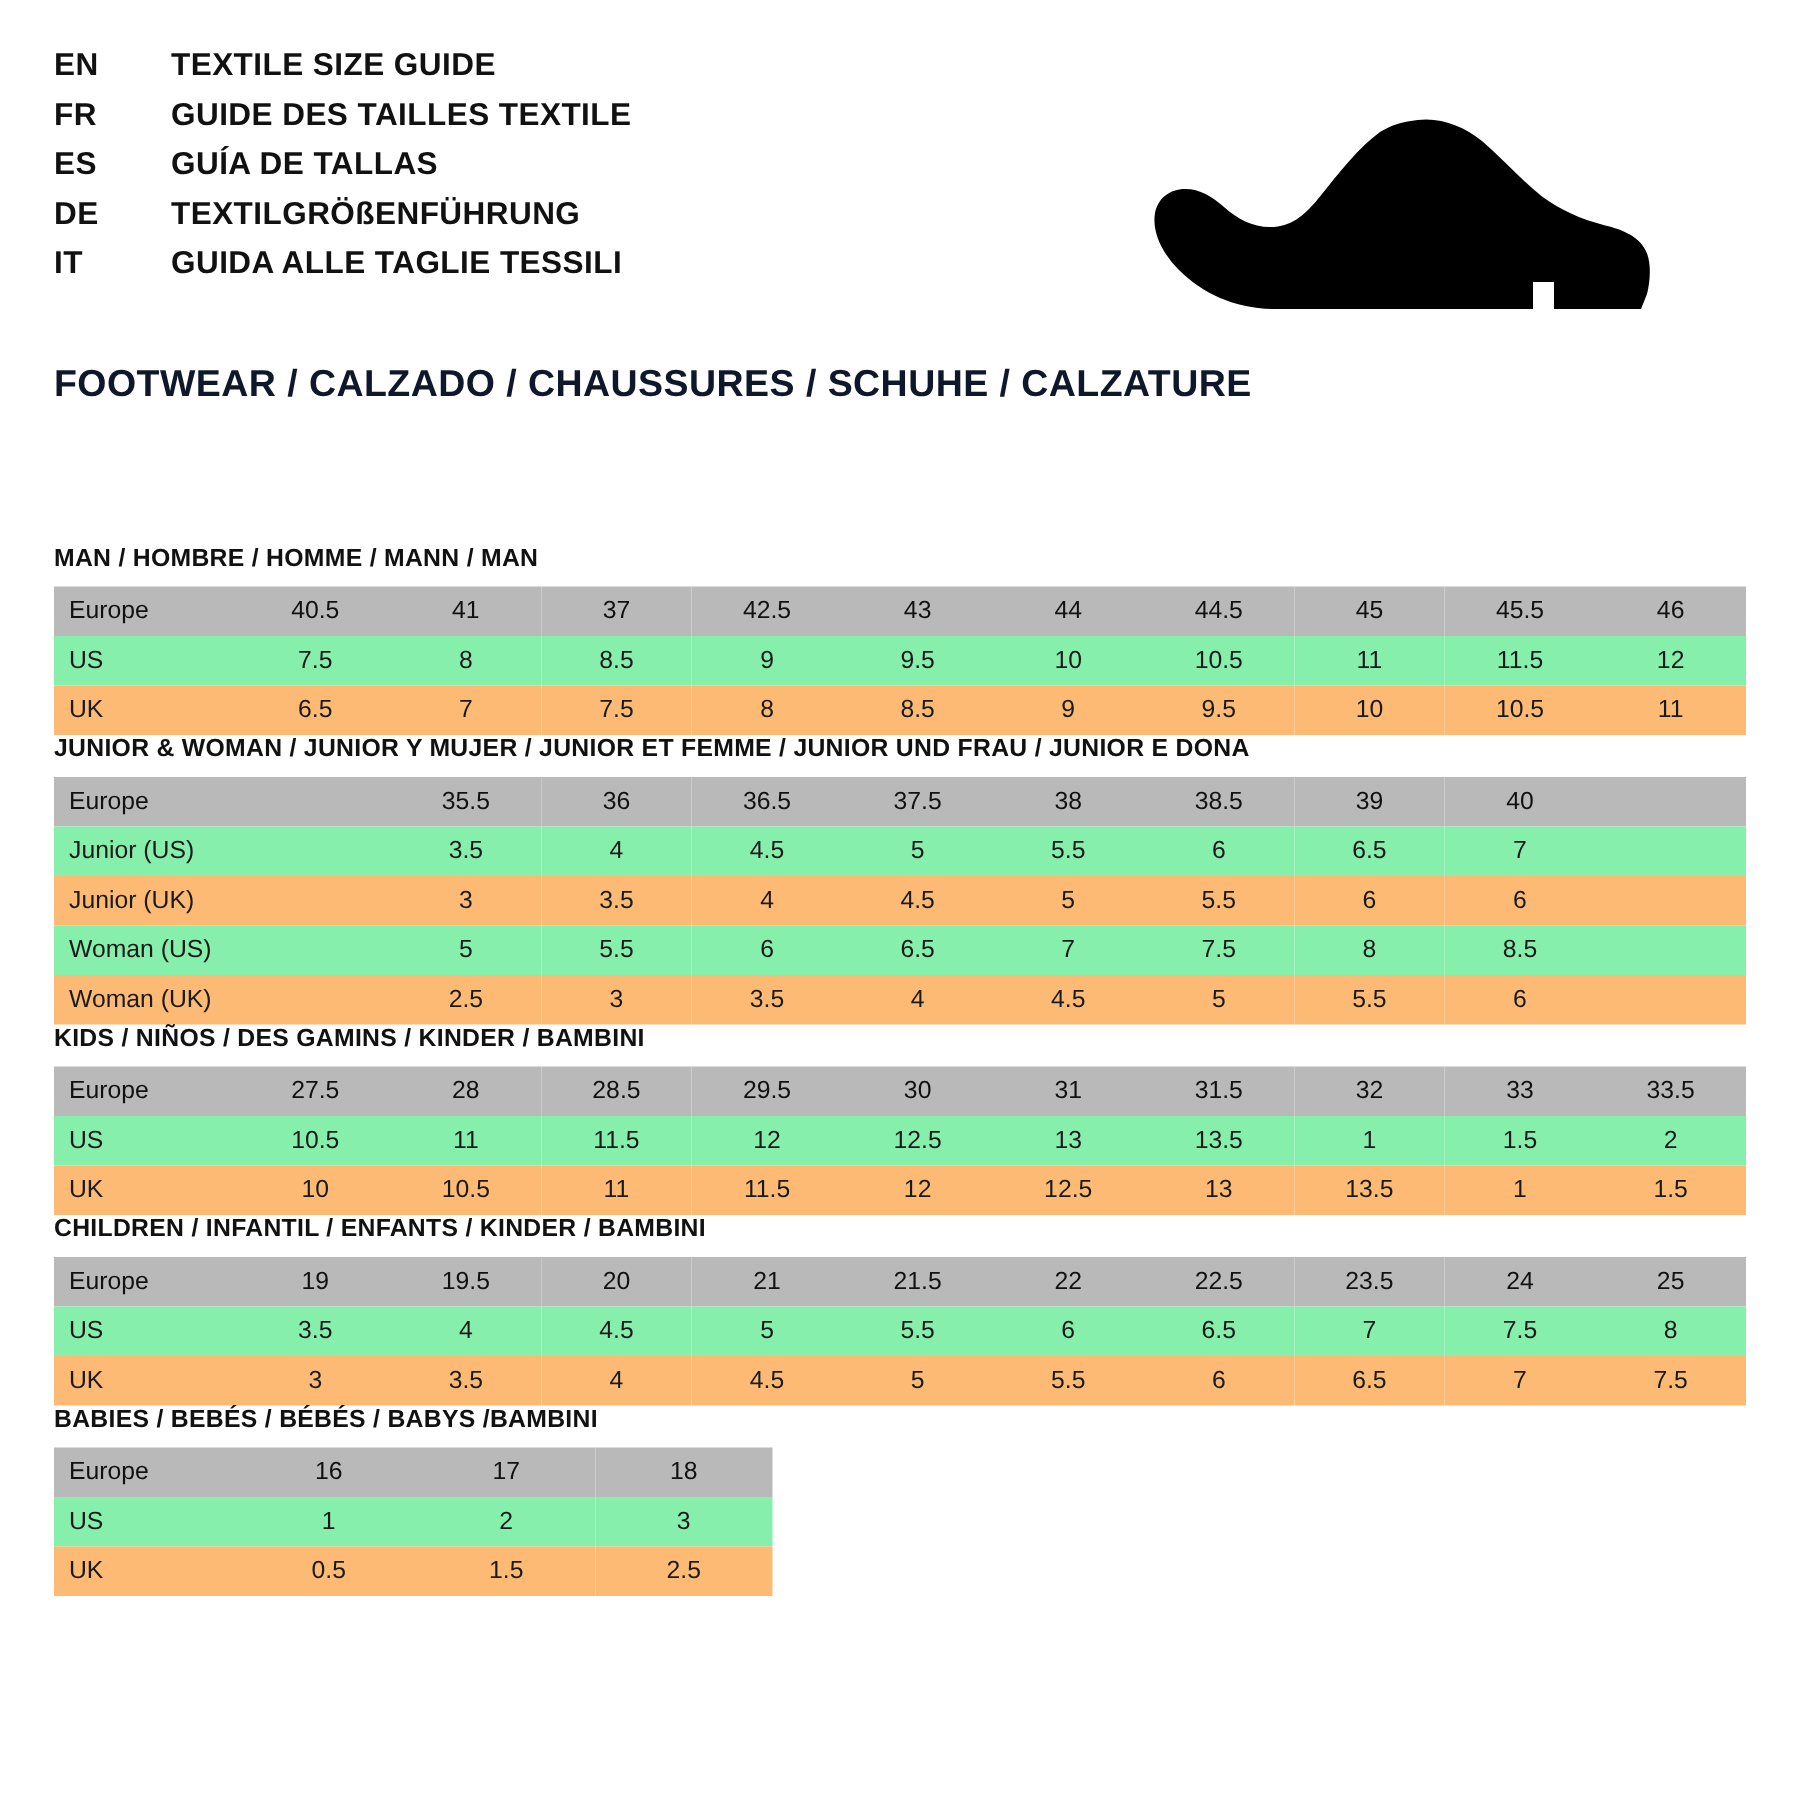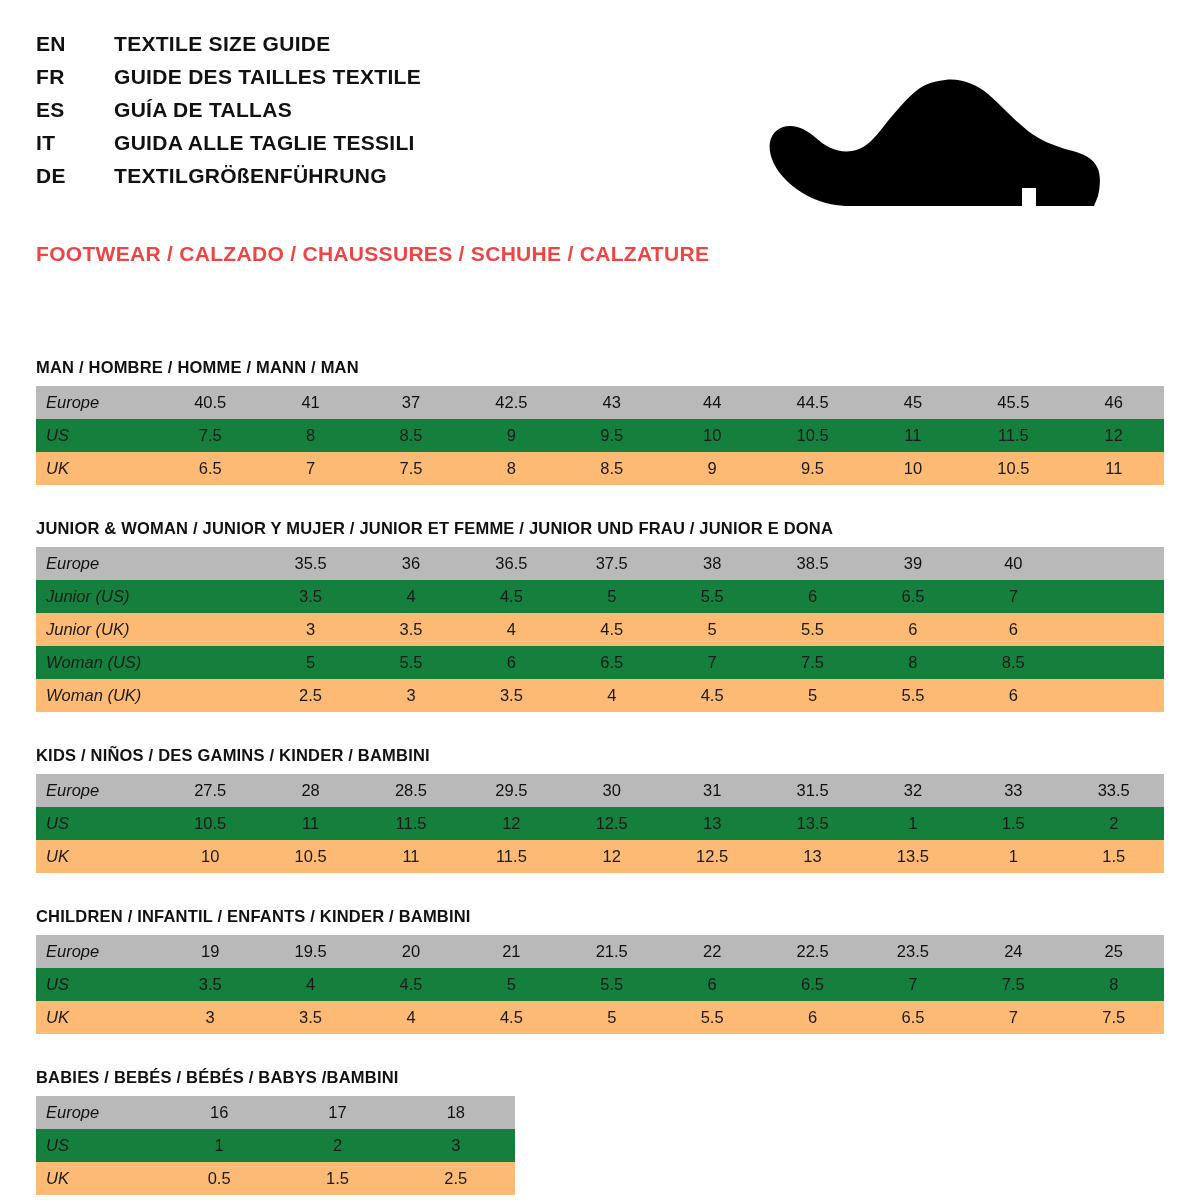--- a/index.html
+++ b/index.html
@@ -50,28 +50,28 @@
   .shoe-wrap {
     width: 360px;
     margin-right: 50px;
     margin-top: 44px;
     display: flex;
     justify-content: center;
   }
 
   .category-title {
     margin-top: 26px;
-    font-size: 21px;
+    font-size: 25px;
     font-weight: bold;
     letter-spacing: 0.3px;
-    color: #ef4444;
+    color: #0f172a;
   }
 
   
-  .section { margin-top: 34px; }
+  .section { }
   .section:first-of-type { margin-top: 92px; }
   .section-heading {
     font-size: 16.5px;
     font-weight: bold;
     color: #111;
     margin-bottom: 9px;
     letter-spacing: 0.2px;
   }
 
   table.size-table {
@@ -86,31 +86,30 @@
     height: 33px;
     padding: 0 6px;
     text-align: center;
     color: #1a1a1a;
     white-space: nowrap;
   }
   table.size-table td.rowlabel {
     text-align: left;
     padding-left: 10px;
     width: 124px;
-    font-style: italic;
   }
   tr.head td {
     background: #b9b9b9;
     color: #111;
   }
   tr.alt td {
     background: #fdba74;
   }
   tr.plain td {
-    background: #15803d;
+    background: #86efac;
   }
 </style>
 </head>
 <body>
 
 <div class="page">
 
   <div class="header">
     <div class="lang-list">
         <div class="lang-row">
@@ -119,26 +118,26 @@
         </div>
         <div class="lang-row">
           <div class="lang-code">FR</div>
           <div class="lang-title">GUIDE DES TAILLES TEXTILE</div>
         </div>
         <div class="lang-row">
           <div class="lang-code">ES</div>
           <div class="lang-title">GUÍA DE TALLAS</div>
         </div>
         <div class="lang-row">
+          <div class="lang-code">DE</div>
+          <div class="lang-title">TEXTILGRÖßENFÜHRUNG</div>
+        </div>
+        <div class="lang-row">
           <div class="lang-code">IT</div>
           <div class="lang-title">GUIDA ALLE TAGLIE TESSILI</div>
-        </div>
-        <div class="lang-row">
-          <div class="lang-code">DE</div>
-          <div class="lang-title">TEXTILGRÖßENFÜHRUNG</div>
         </div>
       </div>
     <div class="shoe-wrap">
       <svg width="340" height="140" viewBox="0 0 340 140" aria-hidden="true">
         <path fill="#000000" d="M181,4 C196,2 212,8 224,18 C238,30 250,44 264,55
           C276,64 290,70 305,74 C318,77 330,82 334,93 C337,101 336,112 334,120
           L330,130 L272,130 L272,112 L258,112 L258,130 L86,130
           C60,130 38,120 22,104 C10,92 4,78 6,66 C8,56 16,50 26,50
           C36,50 44,55 52,62 C62,71 74,77 88,75 C100,73 108,65 116,55
           C128,40 142,22 156,12 C164,7 172,5 181,4 Z"></path>

